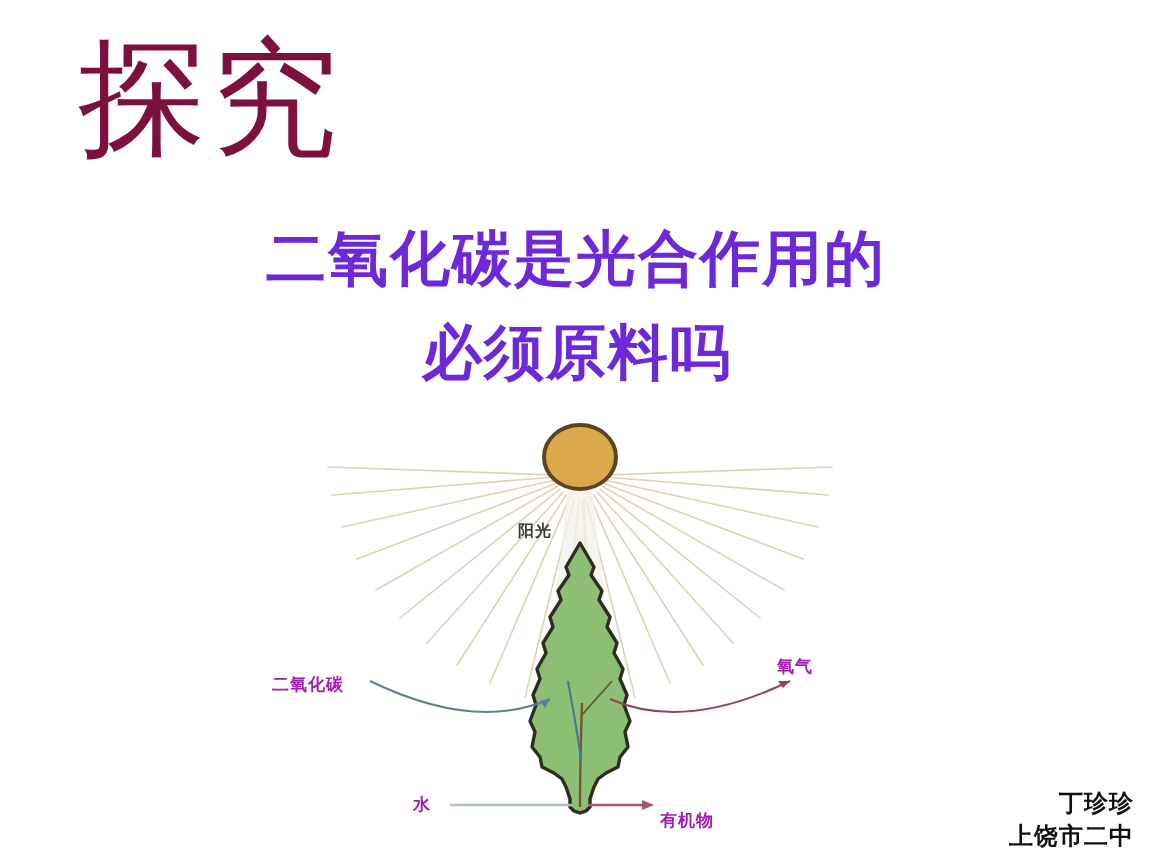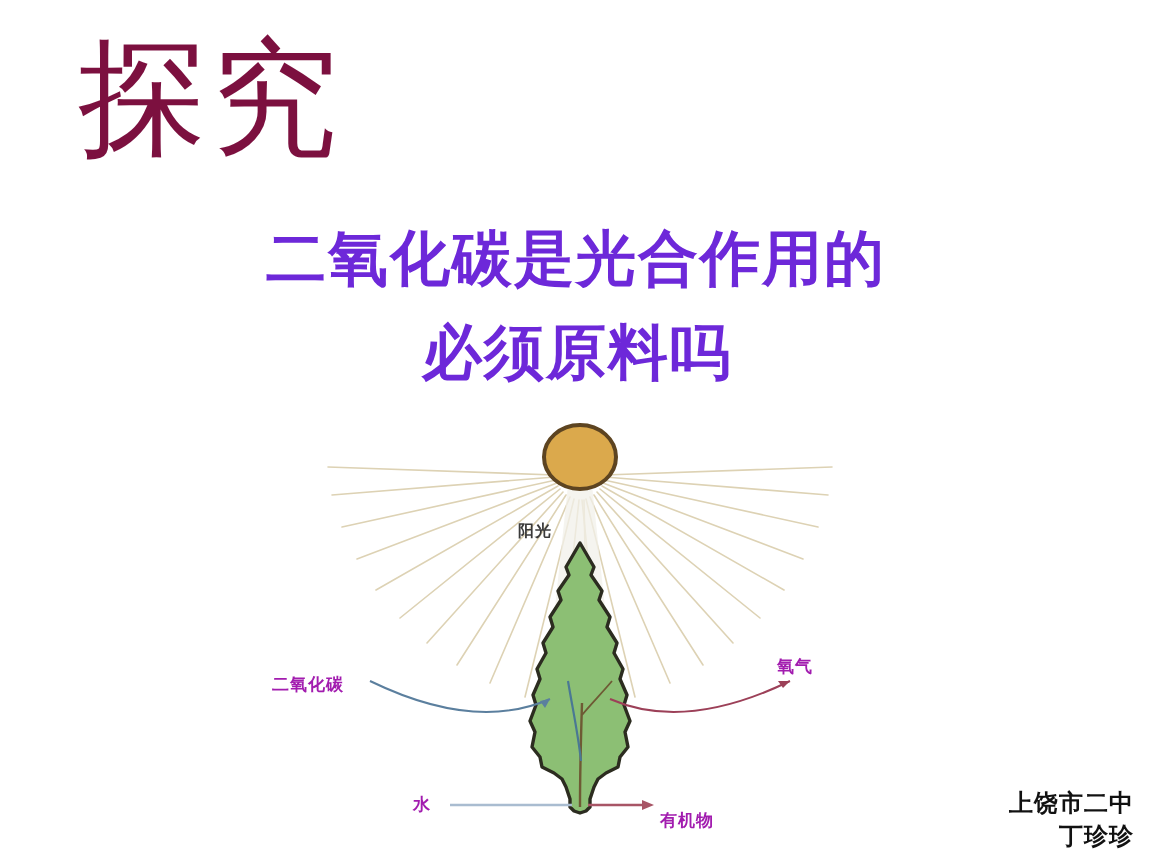--- a/index.html
+++ b/index.html
@@ -176,17 +176,17 @@
     <div class="dlabel" id="label-co2">二氧化碳</div>
 
     <div class="dlabel" id="label-o2">氧气</div>
 
     <div class="dlabel" id="label-water">水</div>
 
     <div class="dlabel" id="label-organic">有机物</div>
   </div>
 
   <div id="signature">
+    <div>丁珍珍</div>
     <div>上饶市二中</div>
-    <div>丁珍珍</div>
   </div>
 
 </div>
 
 </body></html>

